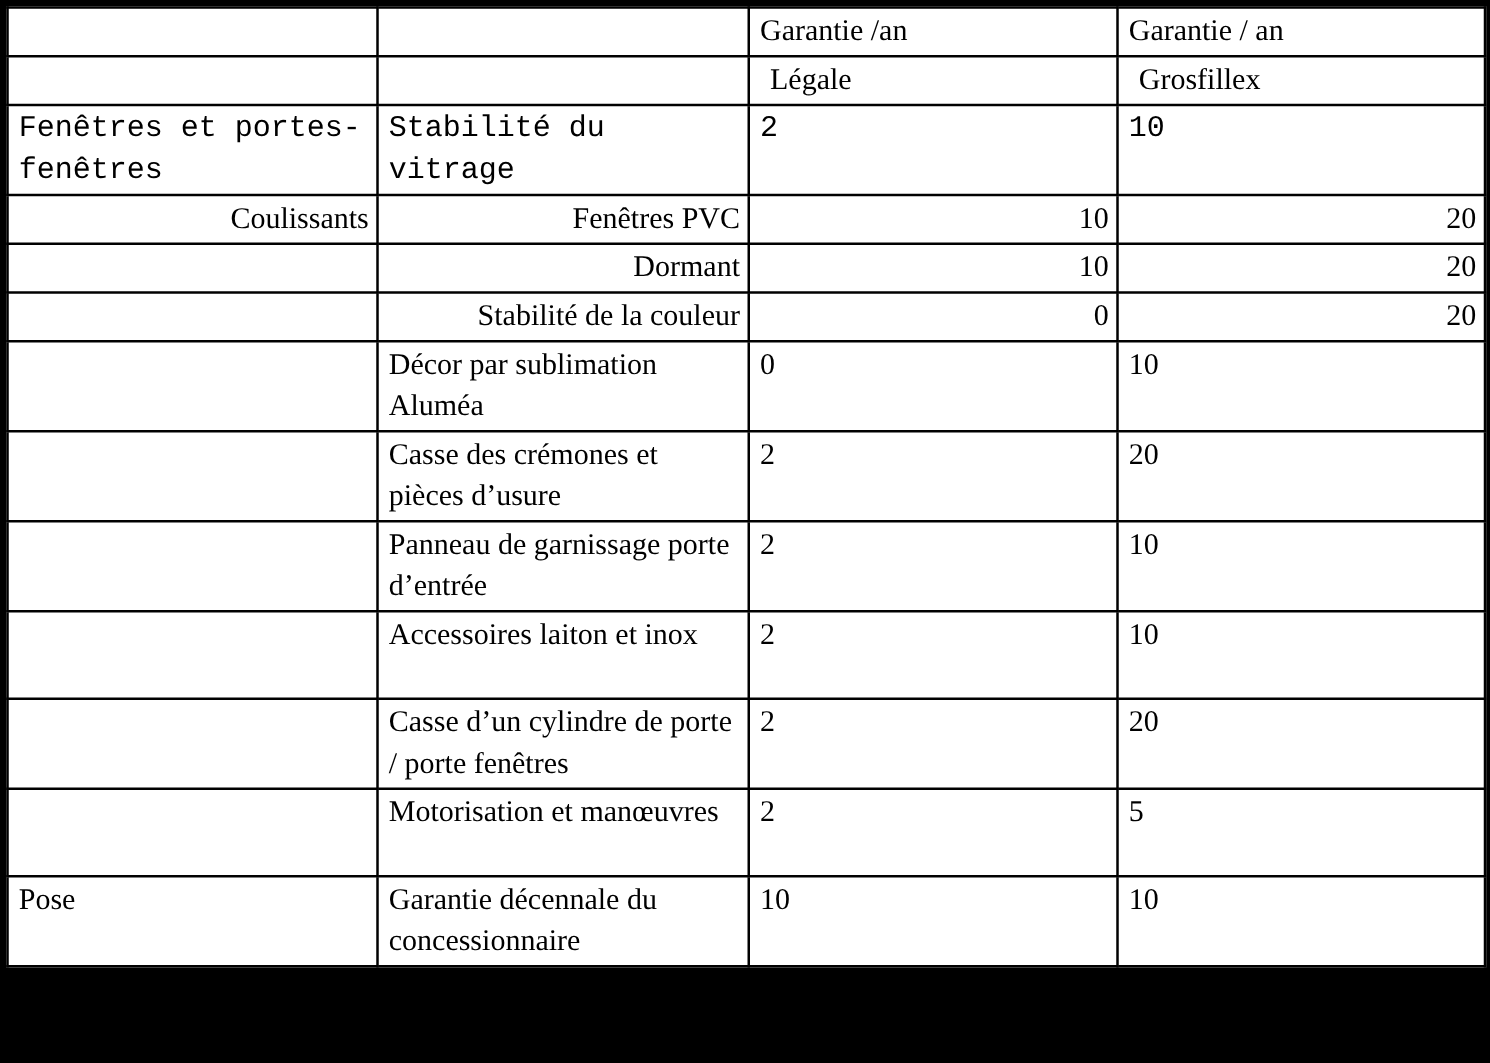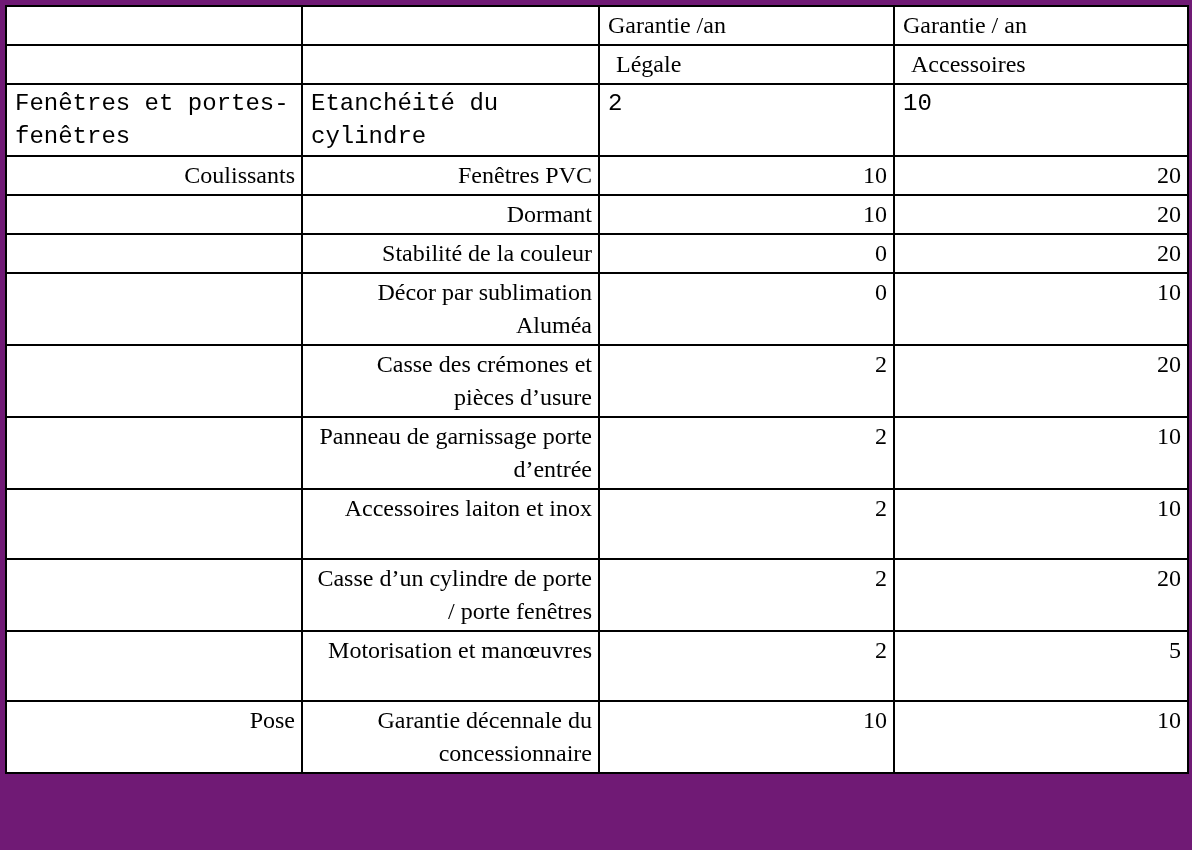--- a/index.html
+++ b/index.html
@@ -12,21 +12,21 @@
     height: 850px;
     font-family: "Liberation Serif", "DejaVu Serif", serif;
     color: #000000;
     overflow: hidden;
   }
 
   .page {
     position: relative;
     width: 1192px;
     height: 850px;
-    background: #701a75;
+    background: #000000;
   }
 
   table.warranty-table {
     position: absolute;
     left: 5px;
     top: 5px;
     width: 1182px;
     border-collapse: collapse;
     table-layout: fixed;
     background: #ffffff;
@@ -47,21 +47,21 @@
   col.c-category { width: 296px; }
   col.c-item     { width: 297px; }
   col.c-legal    { width: 295px; }
   col.c-brand    { width: 294px; }
 
   
   tr.r-h1 td { height: 29px; }
   tr.r-h2 td { height: 30px; padding-left: 16px; }
   tr.r-2l td { height: 66px; font-family: Liberation Mono, monospace; }
   tr.r-1l td { height: 29px; text-align: right; }
-  tr.r-2lb td { height: 64px; text-align: right; }
+  tr.r-2lb td { height: 64px; }
 </style>
 </head>
 <body>
 
 <div class="page">
 
   <table class="warranty-table">
     <colgroup>
       <col class="c-category">
       <col class="c-item">
@@ -74,26 +74,26 @@
         <td></td>
         <td></td>
         <td>Garantie /an</td>
         <td>Garantie / an</td>
       </tr>
 
       <tr class="r-h2">
         <td></td>
         <td></td>
         <td>Légale</td>
-        <td>Accessoires</td>
+        <td>Grosfillex</td>
       </tr>
 
       <tr class="r-2l">
         <td>Fenêtres et portes-fenêtres</td>
-        <td>Etanchéité du cylindre</td>
+        <td>Stabilité du vitrage</td>
         <td>2</td>
         <td>10</td>
       </tr>
 
       <tr class="r-1l">
         <td>Coulissants</td>
         <td>Fenêtres PVC</td>
         <td>10</td>
         <td>20</td>
       </tr>

